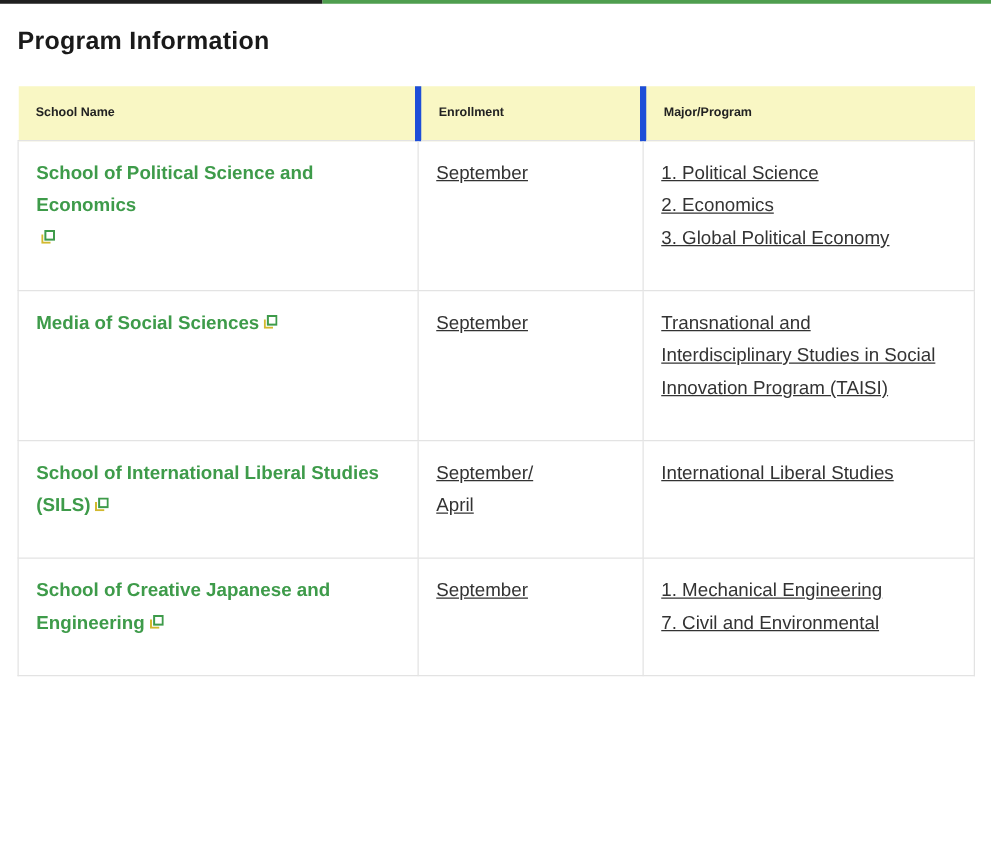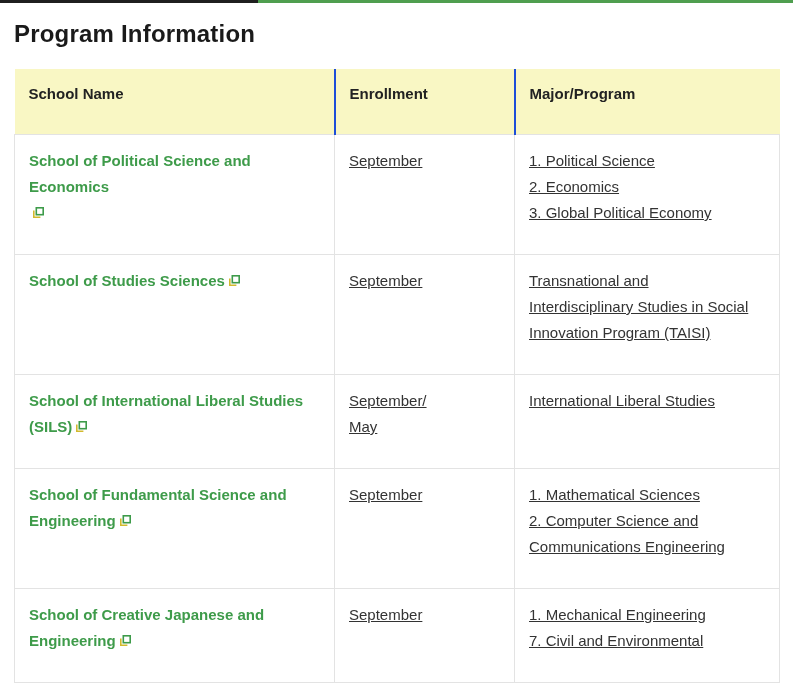--- a/index.html
+++ b/index.html
@@ -14,21 +14,21 @@
   .accent-bar {
     display: flex;
     height: 3px;
     width: 100%;
   }
   .accent-bar .seg-dark  { width: 258px; background: #1f1f1f; }
   .accent-bar .seg-green { flex: 1; background: #4f9e4f; }
 
   h1.page-title {
     margin: 18px 14px 23px 14px;
-    font-size: 24px;
+    font-size: 20px;
     line-height: 25px;
     font-weight: bold;
     color: #1a1a1a;
     letter-spacing: 0.2px;
   }
 
   table.program-table {
     margin-left: 14px;
     width: 765px;
     border-collapse: collapse;
@@ -38,26 +38,26 @@
   col.c-school { width: 320px; }
   col.c-enroll { width: 180px; }
   col.c-major  { width: 265px; }
 
   .program-table th {
     background: #f9f7c4;
     text-align: left;
     vertical-align: middle;
     font-weight: bold;
     color: #222222;
-    font-size: 15px;
-    padding: 16px 8px 32px 14px;
+    font-size: 10px;
+    padding: 16px 8px 16px 14px;
     border: none;
     border-bottom: 1px solid #e3e3e3;
   }
-  .program-table th + th { border-left: 2px solid #1d4ed8; }
+  .program-table th + th { border-left: 5px solid #1d4ed8; }
 
   .program-table td {
     border: 1px solid #e3e3e3;
     vertical-align: top;
     padding: 13px 8px 28px 14px;
     line-height: 26px;
     color: #333333;
   }
   .cell-text { white-space: pre-line; text-decoration: underline; }
 
@@ -102,49 +102,38 @@
         <td><a class="school-link" href="#">School of Political Science and Economics</a><br><span class="ext-icon"><svg width="11" height="11" viewBox="0 0 11 11">
               <rect x="3.3" y="0.8" width="6.9" height="6.9" fill="#ffffff" stroke="#3e9b4a" stroke-width="1.6"></rect>
               <path d="M0.8 3.6 L0.8 10.2 L7.4 10.2" fill="none" stroke="#d2b92e" stroke-width="1.6"></path>
             </svg></span></td>
         <td><span class="cell-text">September</span></td>
         <td><span class="cell-text">1. Political Science
 2. Economics
 3. Global Political Economy</span></td>
       </tr>
       <tr>
-        <td><a class="school-link" href="#">School of Studies Sciences</a><span class="ext-icon"><svg width="11" height="11" viewBox="0 0 11 11">
+        <td><a class="school-link" href="#">Media of Social Sciences</a><span class="ext-icon"><svg width="11" height="11" viewBox="0 0 11 11">
               <rect x="3.3" y="0.8" width="6.9" height="6.9" fill="#ffffff" stroke="#3e9b4a" stroke-width="1.6"></rect>
               <path d="M0.8 3.6 L0.8 10.2 L7.4 10.2" fill="none" stroke="#d2b92e" stroke-width="1.6"></path>
             </svg></span></td>
         <td><span class="cell-text">September</span></td>
         <td><span class="cell-text">Transnational and
 Interdisciplinary Studies in Social
 Innovation Program (TAISI)</span></td>
       </tr>
       <tr>
         <td><a class="school-link" href="#">School of International Liberal Studies
 (SILS)</a><span class="ext-icon"><svg width="11" height="11" viewBox="0 0 11 11">
               <rect x="3.3" y="0.8" width="6.9" height="6.9" fill="#ffffff" stroke="#3e9b4a" stroke-width="1.6"></rect>
               <path d="M0.8 3.6 L0.8 10.2 L7.4 10.2" fill="none" stroke="#d2b92e" stroke-width="1.6"></path>
             </svg></span></td>
         <td><span class="cell-text">September/
-May</span></td>
+April</span></td>
         <td><span class="cell-text">International Liberal Studies</span></td>
-      </tr>
-      <tr>
-        <td><a class="school-link" href="#">School of Fundamental Science and
-Engineering</a><span class="ext-icon"><svg width="11" height="11" viewBox="0 0 11 11">
-              <rect x="3.3" y="0.8" width="6.9" height="6.9" fill="#ffffff" stroke="#3e9b4a" stroke-width="1.6"></rect>
-              <path d="M0.8 3.6 L0.8 10.2 L7.4 10.2" fill="none" stroke="#d2b92e" stroke-width="1.6"></path>
-            </svg></span></td>
-        <td><span class="cell-text">September</span></td>
-        <td><span class="cell-text">1. Mathematical Sciences
-2. Computer Science and
-Communications Engineering</span></td>
       </tr>
       <tr>
         <td><a class="school-link" href="#">School of Creative Japanese and
 Engineering</a><span class="ext-icon"><svg width="11" height="11" viewBox="0 0 11 11">
               <rect x="3.3" y="0.8" width="6.9" height="6.9" fill="#ffffff" stroke="#3e9b4a" stroke-width="1.6"></rect>
               <path d="M0.8 3.6 L0.8 10.2 L7.4 10.2" fill="none" stroke="#d2b92e" stroke-width="1.6"></path>
             </svg></span></td>
         <td><span class="cell-text">September</span></td>
         <td><span class="cell-text">1. Mechanical Engineering
 7. Civil and Environmental</span></td>

